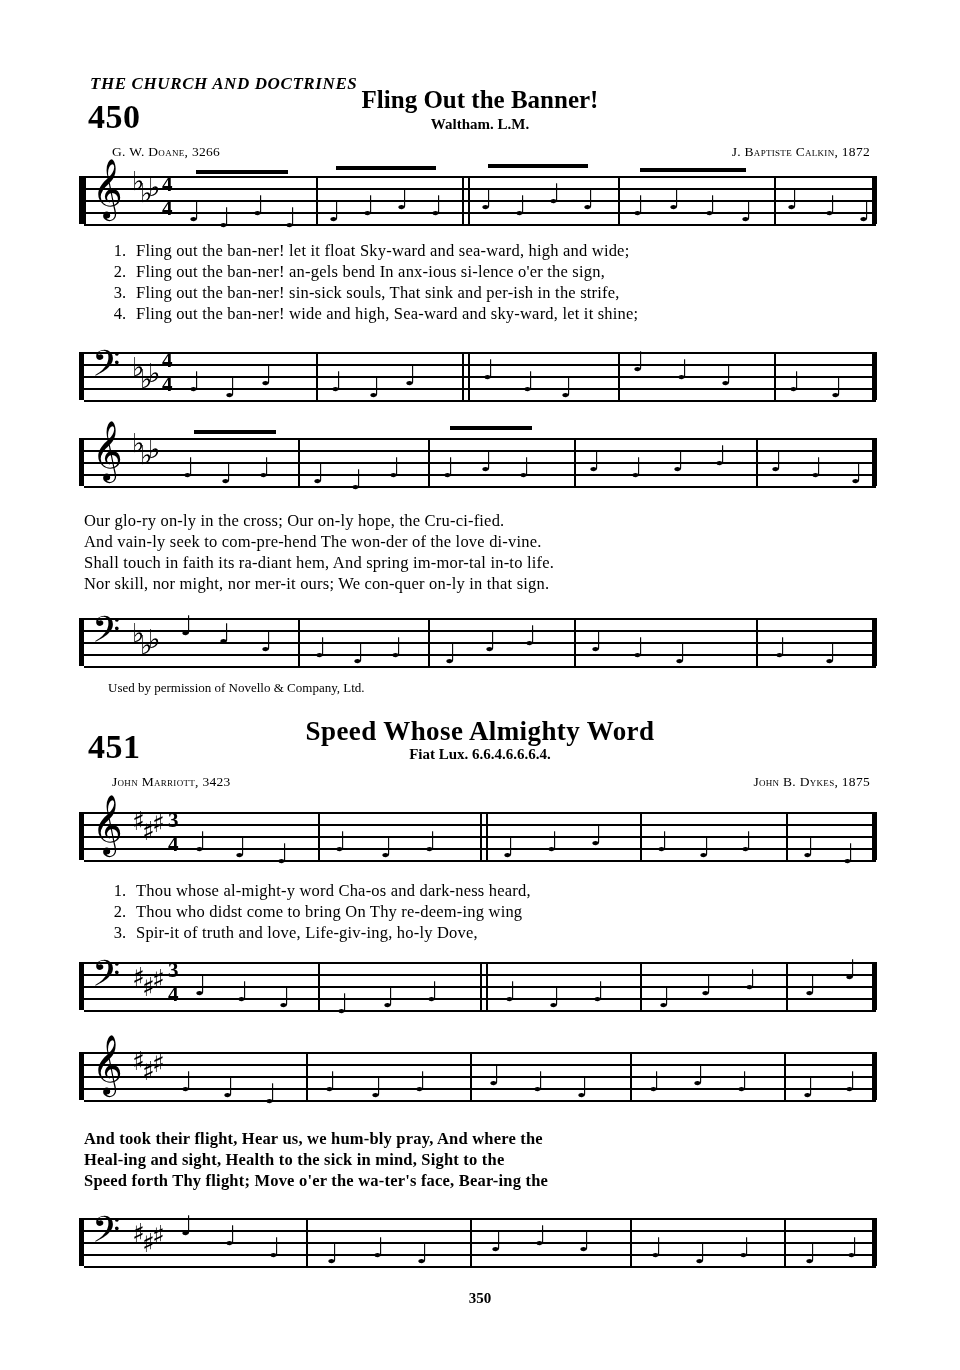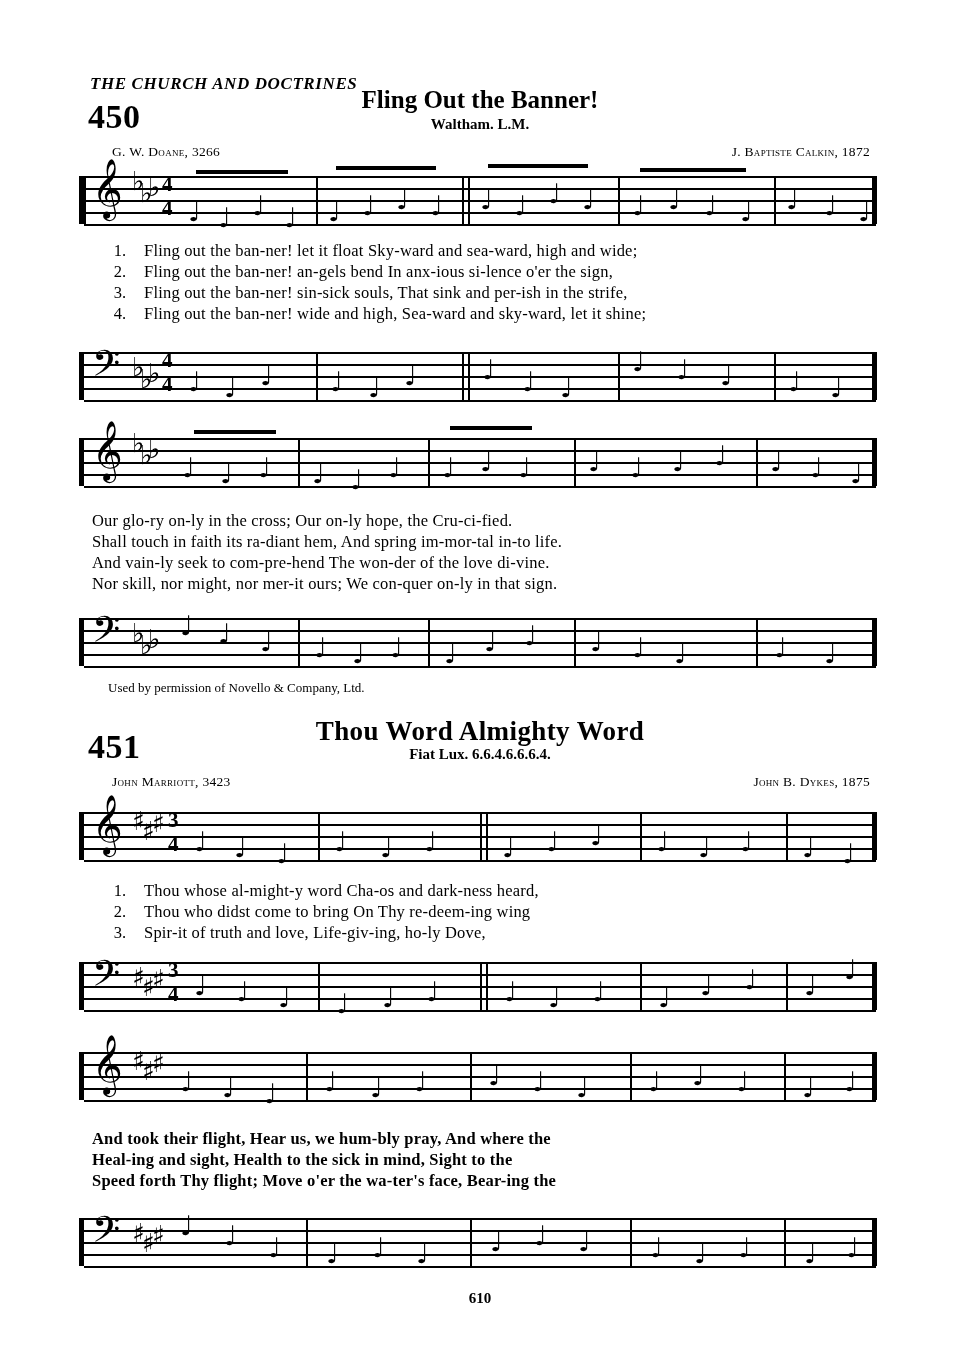--- a/index.html
+++ b/index.html
@@ -190,21 +190,20 @@
   }
   .lyric-num {
     display: inline-block;
     width: 42px;
     text-align: right;
     padding-right: 10px;
   }
   .lyric-text {
     display: inline-block;
     letter-spacing: 0.2px;
-    margin-left: 8px;
   }
   .lyric-line.centered { }
   .lyric-line.centered .lyric-text { padding-left: 0; }
 </style>
 </head>
 <body>
 
 <div class="page">
 
   <div class="running-head">THE CHURCH AND DOCTRINES</div>
@@ -359,24 +358,24 @@
       <div class="beam" style="left:366px; top:-12px; width:82px;"></div>
       <div class="barline thick" style="left:788px;"></div>
     </div>
   </div>
 
   <div class="lyrics" style="top:510px;">
     <div class="lyric-line centered">
       <span class="lyric-text">Our    glo-ry  on-ly    in   the cross; Our    on-ly  hope, the  Cru-ci-fied.</span>
     </div>
     <div class="lyric-line centered">
+      <span class="lyric-text">And   vain-ly seek   to  com-pre-hend The  won-der   of   the  love  di-vine.</span>
+    </div>
+    <div class="lyric-line centered">
       <span class="lyric-text">Shall touch in faith  its   ra-diant hem, And spring im-mor-tal   in-to life.</span>
-    </div>
-    <div class="lyric-line centered">
-      <span class="lyric-text">And   vain-ly seek   to  com-pre-hend The  won-der   of   the  love  di-vine.</span>
     </div>
     <div class="lyric-line centered">
       <span class="lyric-text">Nor   skill, nor might, nor mer-it  ours; We  con-quer on-ly   in   that sign.</span>
     </div>
   </div>
 
   <div class="system" style="top:618px;">
     <div class="staff">
       <div class="line"></div>
       <div class="line"></div>
@@ -407,21 +406,21 @@
       <span class="note" style="left:690px; top:16px;">♩</span>
       <span class="note" style="left:740px; top:22px;">♩</span>
       <div class="barline thick" style="left:788px;"></div>
     </div>
   </div>
 
   <div class="permission" style="top:680px;">Used by permission of Novello &amp; Company, Ltd.</div>
 
   <div class="hymn hymn-451">
     <div class="hymn-number">451</div>
-    <div class="hymn-title t451">Thou Word Almighty Word</div>
+    <div class="hymn-title t451">Speed Whose Almighty Word</div>
     <div class="hymn-tune">Fiat Lux. 6.6.4.6.6.6.4.</div>
     <div class="credit-left">John Marriott, 3423</div>
     <div class="credit-right">John B. Dykes, 1875</div>
   </div>
 
   <div class="system" style="top:812px;">
     <div class="staff">
       <div class="line"></div>
       <div class="line"></div>
       <div class="line"></div>
@@ -582,15 +581,15 @@
       <span class="note" style="left:566px; top:16px;">♩</span>
       <span class="note" style="left:610px; top:22px;">♩</span>
       <span class="note" style="left:654px; top:16px;">♩</span>
       <div class="barline" style="left:700px;"></div>
       <span class="note" style="left:720px; top:22px;">♩</span>
       <span class="note" style="left:762px; top:16px;">♩</span>
       <div class="barline thick" style="left:788px;"></div>
     </div>
   </div>
 
-  <div class="page-number">610</div>
+  <div class="page-number">350</div>
 
 </div>
 
 </body></html>

